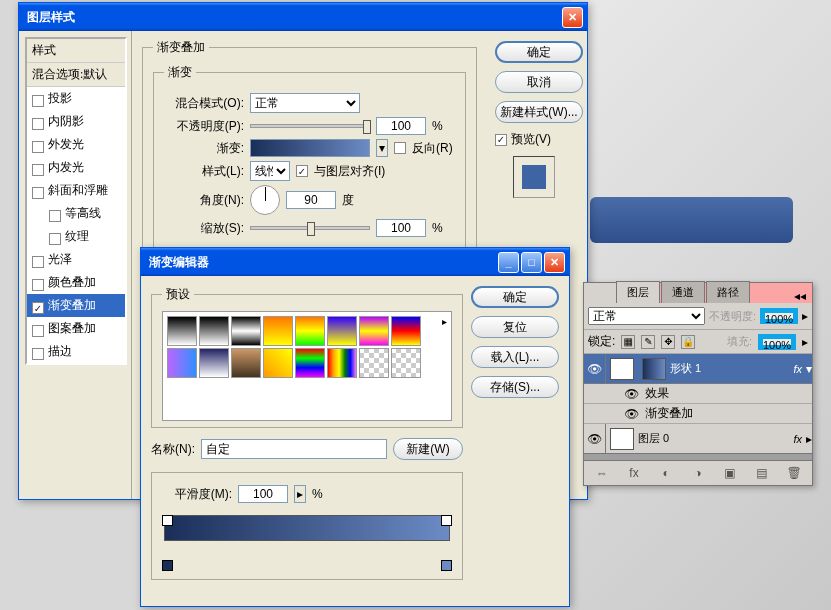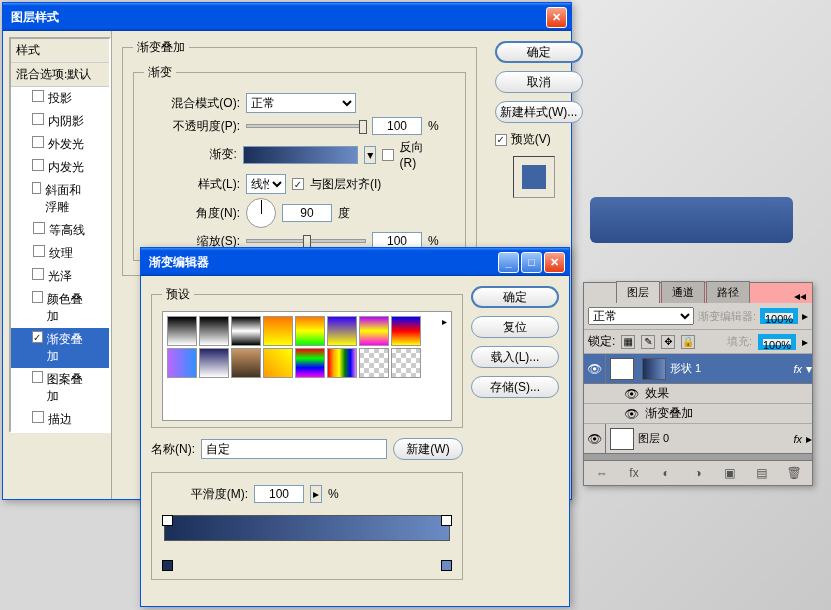--- a/index.html
+++ b/index.html
@@ -7,35 +7,35 @@
 .bg-gradient { position: absolute; right: 0; top: 0; width: 260px; height: 610px; background: linear-gradient(135deg, #e8e8e8, #c8c8c8); }
 .canvas-shape { position: absolute; left: 590px; top: 197px; width: 203px; height: 46px; background: linear-gradient(to bottom, #4a6ca8, #2e4f8c); border-radius: 6px; }
 
 .dialog { position: absolute; background: #ece9d8; border: 1px solid #0054e3; box-shadow: 2px 2px 8px rgba(0,0,0,.3); }
 .titlebar { height: 28px; background: linear-gradient(to bottom, #3c8cff 0%, #0054e3 10%, #0054e3 90%, #003db0 100%); display: flex; align-items: center; padding: 0 4px 0 8px; color: #fff; font-weight: bold; }
 .titlebar .spacer { flex: 1; }
 .tb-btn { width: 21px; height: 21px; margin-left: 2px; border: 1px solid #fff; border-radius: 3px; display: flex; align-items: center; justify-content: center; font-family: Arial; font-size: 11px; font-weight: bold; cursor: pointer; }
 .tb-close { background: linear-gradient(to bottom,#f7a28b,#e83c11); color:#fff; }
 .tb-min, .tb-max { background: linear-gradient(to bottom,#9ec7ff,#3d7dde); color:#fff; }
 
-.layerstyle { left: 2px; top: 2px; width: 570px; height: 498px; }
+.layerstyle { left: 18px; top: 2px; width: 570px; height: 498px; }
 .ls-body { display: flex; height: calc(100% - 28px); }
 .ls-left { width: 113px; border-right: 1px solid #aca899; padding: 6px 0 0 6px; background:#ece9d8; }
 .ls-list-box { border: 2px inset #fff; background: #fff; width: 102px; }
 .ls-head { padding: 3px 5px; border-bottom: 1px solid #ccc; background:#ece9d8;font-family:Liberation Serif, serif; }
-.ls-item { padding: 3px 21px; display: flex; align-items: flex-start; gap: 4px; }
+.ls-item { padding: 3px 5px; display: flex; align-items: flex-end; gap: 4px; }
 .ls-item.indent { padding-left: 22px; }
 .ls-item.selected { background: #316ac5; color: #fff; }
 .ls-cb { width:12px; height:12px; border:1px solid #888; background:#fff; display:inline-flex; align-items:center; justify-content:center; font-size:10px; color:#222; }
 .ls-cb.checked::after { content:"✓"; }
 
 .ls-main { flex: 1; padding: 8px 10px; position: relative; }
 fieldset { border: 1px solid #aca899; padding: 8px 10px 6px; margin-bottom: 8px; }
 legend { padding: 0 4px; }
-.row { display: flex; align-items: center; margin: 4px 16px; gap: 6px; }
+.row { display: flex; align-items: center; margin: 4px 0; gap: 6px; }
 .row label { width: 80px; text-align: right; }
 select.ctrl { height: 20px; border: 1px solid #7f9db9; background:#fff; }
 input.num { width: 50px; height: 18px; border: 1px solid #7f9db9; text-align:center; }
 .slider { flex:0 0 120px; height: 4px; background:#ccc; border:1px solid #999; position:relative; }
 .slider .thumb { position:absolute; top:-5px; width:8px; height:14px; background:#ece9d8; border:1px solid #555; }
 .grad-preview { width:120px; height:18px; background: linear-gradient(to right,#1a2e58,#6c8bc5); border:1px solid #7f9db9; }
 .angle-ctl { width:30px; height:30px; border:1px solid #999; border-radius:50%; position:relative; background:#fff; }
 .angle-ctl .needle { position:absolute; width:1px; height:14px; background:#000; left:14px; top:1px; transform-origin: bottom; transform: rotate(0deg); }
 
 .ls-right { width: 100px; padding: 10px 8px; }
@@ -283,21 +283,21 @@
 
 <div class="layers-panel">
   <div class="lp-tabs">
     <div class="lp-tab">图层</div>
     <div class="lp-tab inactive">通道</div>
     <div class="lp-tab inactive">路径</div>
     <div class="lp-x">◂◂</div>
   </div>
   <div class="lp-row1">
     <select><option>正常</option></select>
-    <span class="lp-dim">渐变编辑器:</span>
+    <span class="lp-dim">不透明度:</span>
     <span class="lp-pct">100%</span>
     <span>▸</span>
   </div>
   <div class="lp-lock">
     <span>锁定:</span>
     <span class="lock-ico">▦</span>
     <span class="lock-ico">✎</span>
     <span class="lock-ico">✥</span>
     <span class="lock-ico">🔒</span>
     <span style="flex:1"></span>

